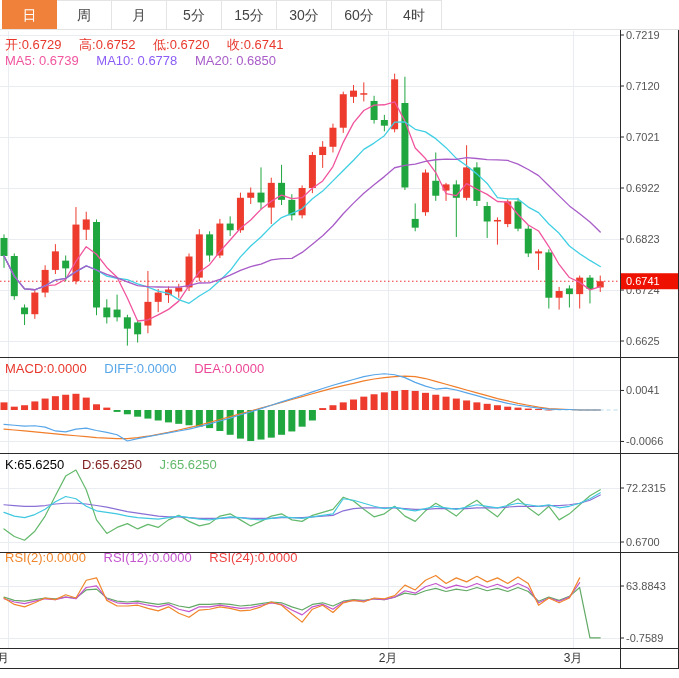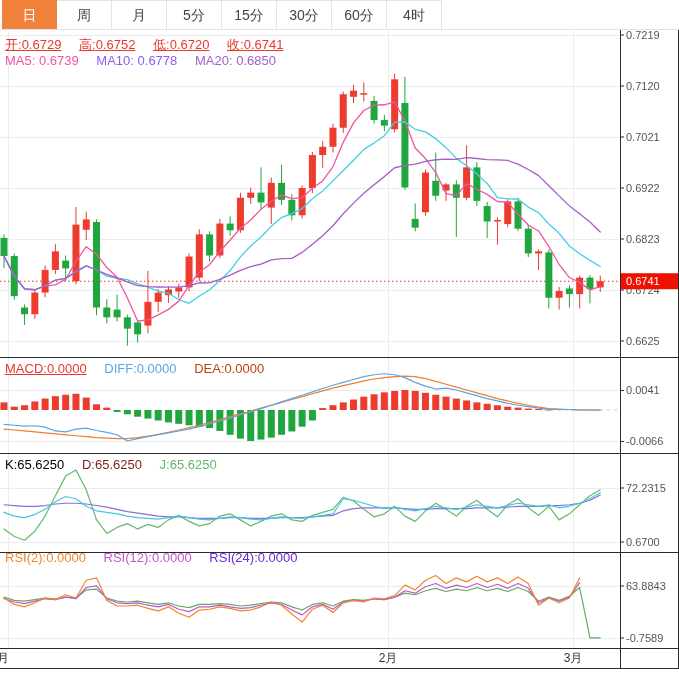--- a/index.html
+++ b/index.html
@@ -11,25 +11,25 @@
   .tab{width:55px;height:29px;line-height:29px;text-align:center;font-size:14px;color:#444;
        border-right:1px solid #e4e4e4;border-top:1px solid #e4e4e4;cursor:pointer;box-sizing:border-box;}
   .tab:first-child{border-left:1px solid #e4e4e4;}
   .tab.active{background:#f0813a;color:#fff;border-color:#f0813a;}
   
   #chart{position:absolute;top:0;left:0;}
   svg text{font-family:"Liberation Sans","DejaVu Sans",sans-serif;}
   
   .lg{position:absolute;left:5px;font-size:13px;white-space:nowrap;z-index:4;}
   .lg span{margin-right:14px;}
-  .red{color:#e8382d;text-decoration:underline;}
+  .red{color:#e8382d;}
   .ma5{color:#f0559e;text-align:right;} .ma10{color:#8b5cf6;} .ma20{color:#a85cc8;}
-  .diff{color:#58a6e8;} .dea{color:#c2410c;}
+  .diff{color:#58a6e8;} .dea{color:#ec4899;}
   .kc{color:#000000;} .dc{color:#7f1d1d;} .jc{color:#64b96c;}
-  .r6{color:#f0862c;} .r12{color:#c455ce;} .r24{color:#6d28d9;}
+  .r6{color:#f0862c;} .r12{color:#c455ce;} .r24{color:#ef4444;}
 </style>
 </head>
 <body>
 
 <svg id="chart" width="679" height="678">
     <line x1="8.5" y1="31" x2="8.5" y2="648" stroke="#e9edf2" shape-rendering="crispEdges"></line>
     <line x1="388.5" y1="31" x2="388.5" y2="648" stroke="#e9edf2" shape-rendering="crispEdges"></line>
     <line x1="573.5" y1="31" x2="573.5" y2="648" stroke="#e9edf2" shape-rendering="crispEdges"></line>
     <line x1="0" y1="35" x2="620" y2="35" stroke="#e9edf2" shape-rendering="crispEdges"></line>
     <line x1="620" y1="35" x2="624" y2="35" stroke="#2a2a2a"></line>

